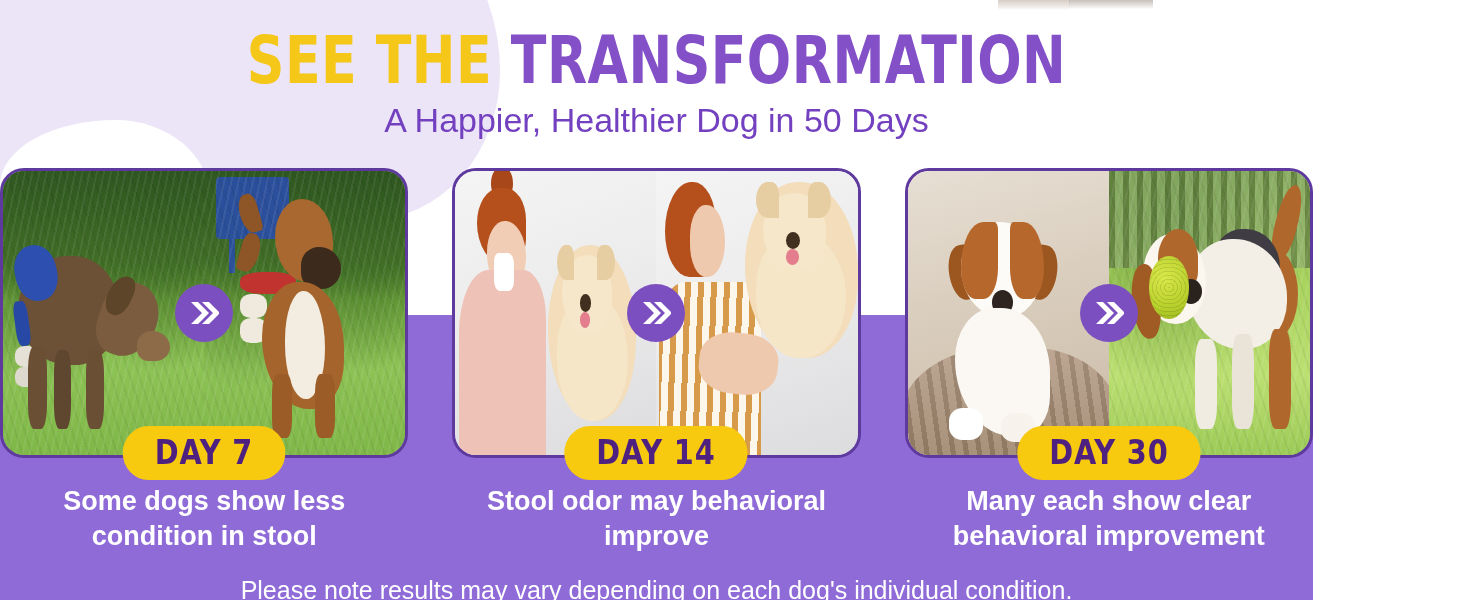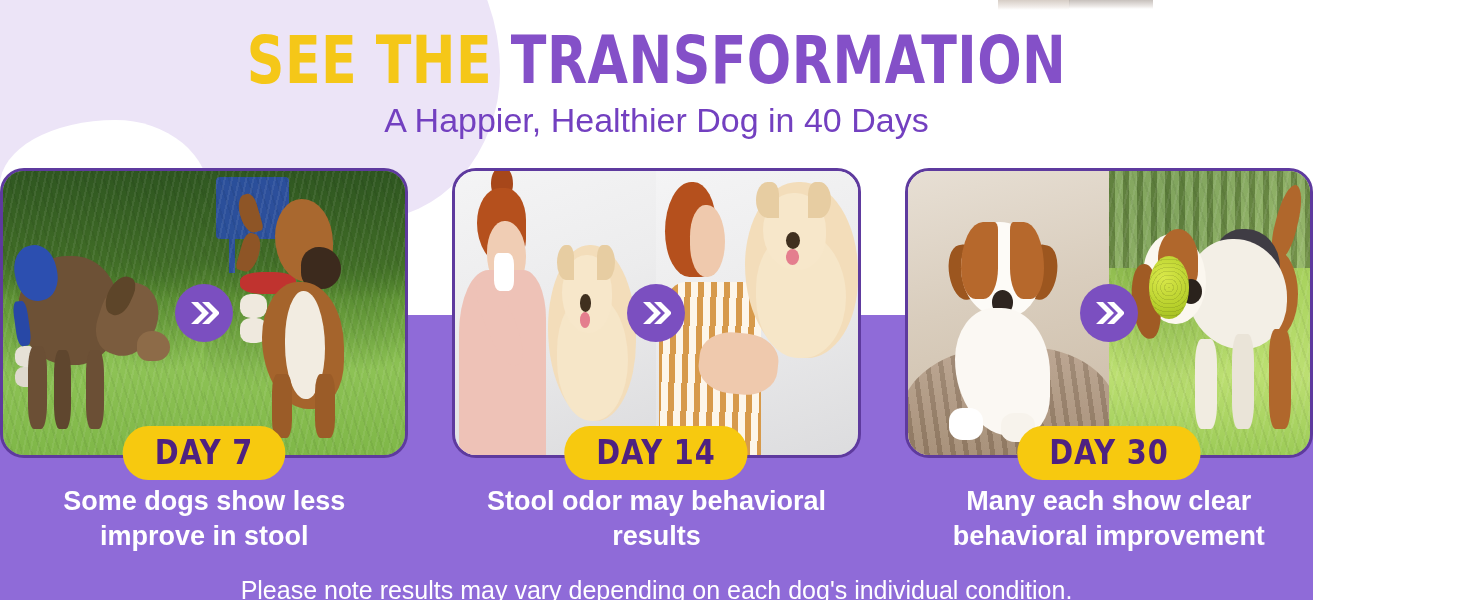--- a/index.html
+++ b/index.html
@@ -353,21 +353,21 @@
   <div class="blob-b"></div>
   <div class="blob-c"></div>
   <div class="top-strip"></div>
   <div class="top-strip2"></div>
 
   <div class="headline">
     <span class="hl-yellow">SEE THE</span>
     <span class="hl-purple">TRANSFORMATION</span>
   </div>
 
-  <div class="subline">A Happier, Healthier Dog in 40 Days</div>
+  <div class="subline">A Happier, Healthier Dog in 50 Days</div>
 
   <div class="panel"></div>
 
   <div class="cards">
 
     <div class="card">
       <div class="card-photos">
         <div class="photo">
           <div class="grass"></div>
           <div class="trees"></div>
@@ -509,25 +509,25 @@
         </div>
       </div>
       <div class="day-badge">DAY 30</div>
     </div>
 
   </div>
 
   <div class="captions">
     <div class="caption">
       <div>Some dogs show less</div>
-      <div>improve in stool</div>
+      <div>condition in stool</div>
     </div>
     <div class="caption">
       <div>Stool odor may behavioral</div>
-      <div>results</div>
+      <div>improve</div>
     </div>
     <div class="caption">
       <div>Many each show clear</div>
       <div>behavioral improvement</div>
     </div>
   </div>
 
   <div class="disclaimer">Please note results may vary depending on each dog's individual condition.</div>
 
 </div>

